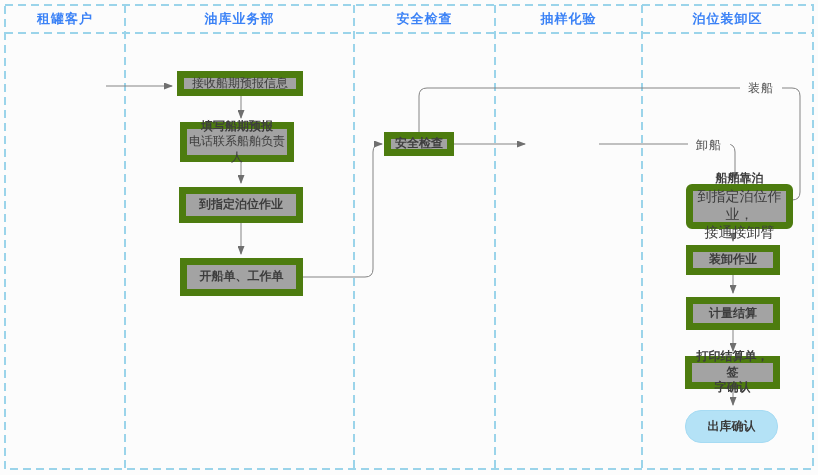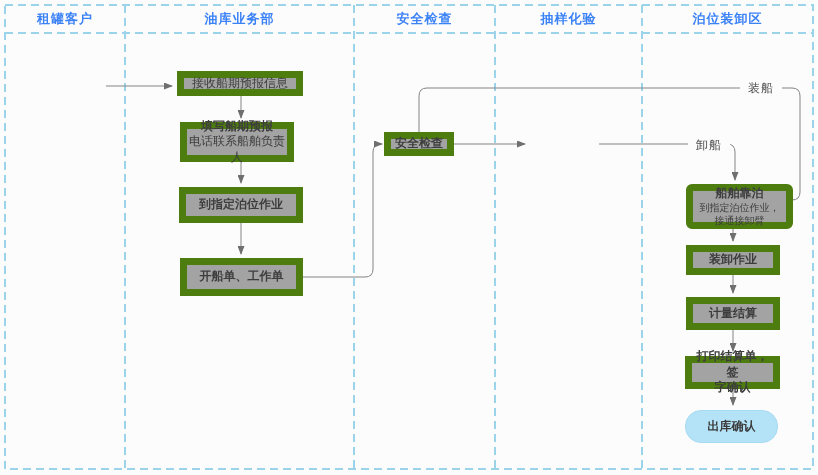--- a/index.html
+++ b/index.html
@@ -38,21 +38,21 @@
   
   #n-start{left:22px;top:66px;width:84px;height:40px;border-radius:14px;}
   #n-receive{left:177px;top:71px;width:126px;height:25px;}
   #n-fill-forecast{left:180px;top:122px;width:114px;height:40px;}
   #n-fill-forecast .s{font-size:12px;}
   #n-fill-plan{left:179px;top:187px;width:124px;height:36px;}
   #n-issue{left:180px;top:258px;width:123px;height:38px;}
   #n-safety{left:384px;top:132px;width:70px;height:24px;}
   #n-sampling{left:529px;top:132px;width:70px;height:24px;}
   #n-berth{left:686px;top:184px;width:107px;height:45px;border-radius:6px;}
-  #n-berth .s{font-size:10px;}
+  #n-berth .s{font-size:14px;}
   #n-loadops{left:686px;top:245px;width:94px;height:30px;}
   #n-measure{left:686px;top:297px;width:94px;height:33px;}
   #n-print{left:685px;top:356px;width:95px;height:33px;}
   #n-outbound{left:685px;top:410px;width:93px;height:33px;border-radius:16px;}
   .edge-label{
     position:absolute;height:16px;line-height:16px;
     background:#fcfcfc;color:#4a4a4a;font-size:12px;text-align:center;
     padding:0 3px;letter-spacing:1px;
   }
   #lbl-loading{left:740px;top:80px;width:36px;}

